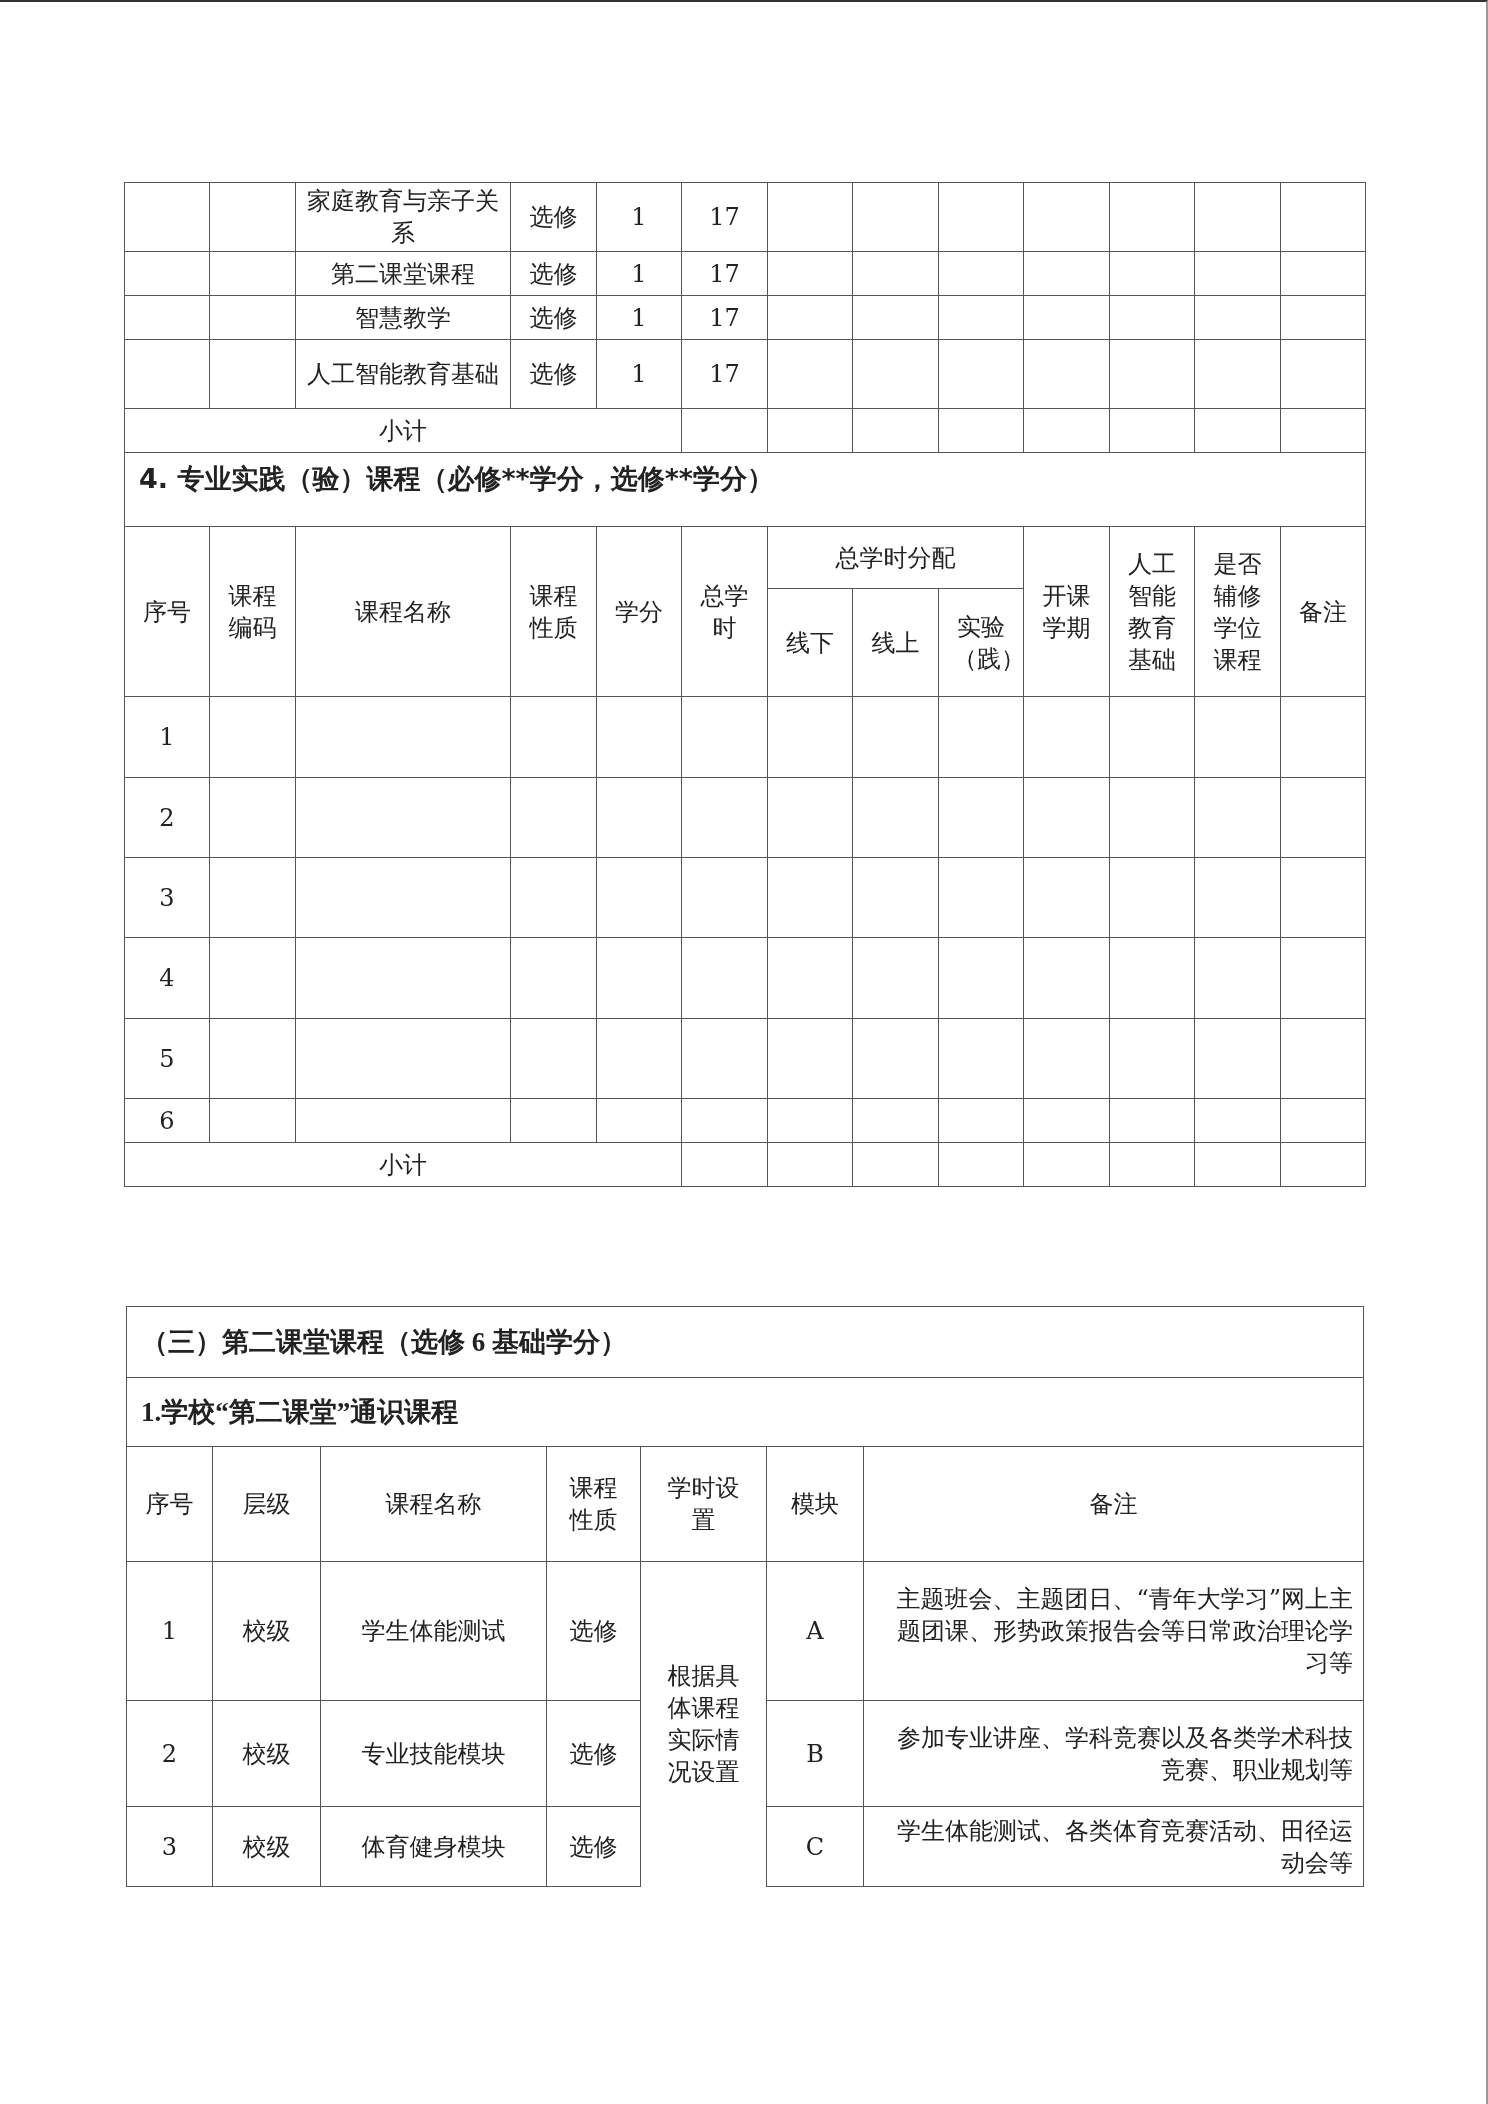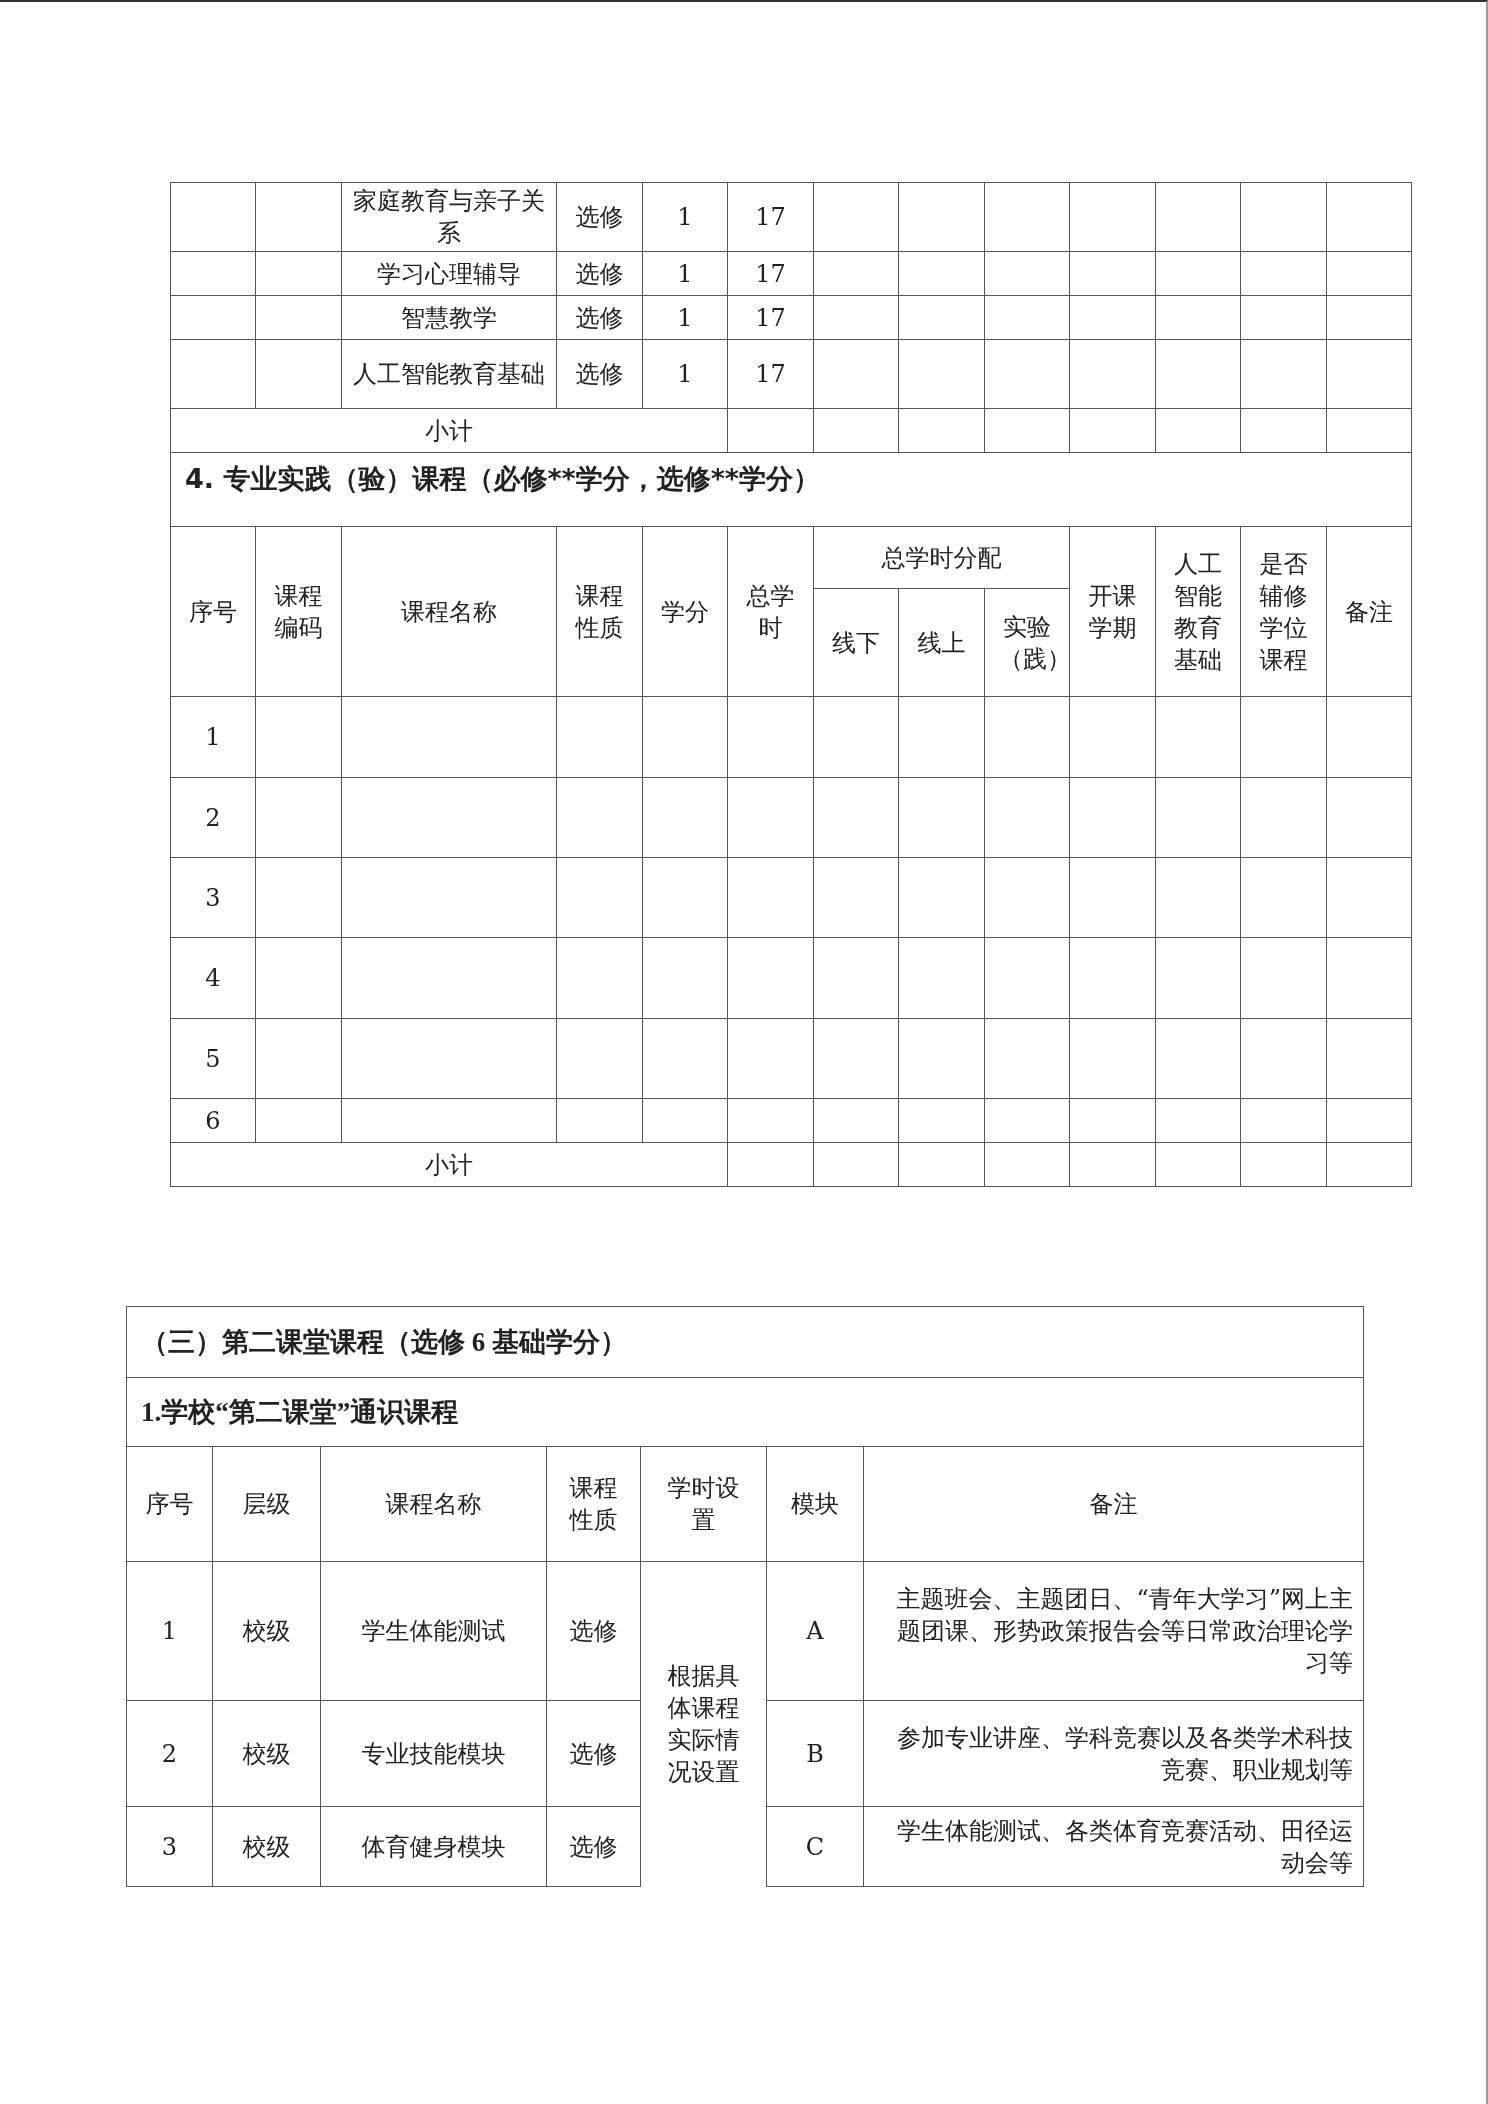--- a/index.html
+++ b/index.html
@@ -17,21 +17,21 @@
     text-align: center; vertical-align: middle;
     font-weight: normal; font-size: 24px; line-height: 32px;
     padding: 0 4px; overflow: hidden;
   }
   .section-title {
     font-family: "DejaVu Sans", "Liberation Sans", sans-serif;
     font-weight: bold; font-size: 27px; text-align: left; vertical-align: top;
     padding: 10px 14px;
   }
   .section-title.mid { vertical-align: middle; font-family: Liberation Serif, serif; }
-  #t1 { left: 124px; top: 180px; width: 1241px; margin-left: 46px; }
+  #t1 { left: 124px; top: 180px; width: 1241px; }
   #t2 { left: 126px; top: 1304px; width: 1237px; }
   .wrap { white-space: normal; }
   .note { text-align: right; padding: 4px 10px; }
 </style>
 </head>
 <body>
 
 <table id="t1">
   <colgroup>
     <col style="width:85px">
@@ -60,21 +60,21 @@
         <td></td>
         <td></td>
         <td></td>
         <td></td>
         <td></td>
         <td></td>
     </tr>
     <tr style="height:44px">
       <td></td>
       <td></td>
-      <td class="wrap">学习心理辅导</td>
+      <td class="wrap">第二课堂课程</td>
       <td>选修</td>
       <td>1</td>
       <td>17</td>
       <td></td>
         <td></td>
         <td></td>
         <td></td>
         <td></td>
         <td></td>
         <td></td>

